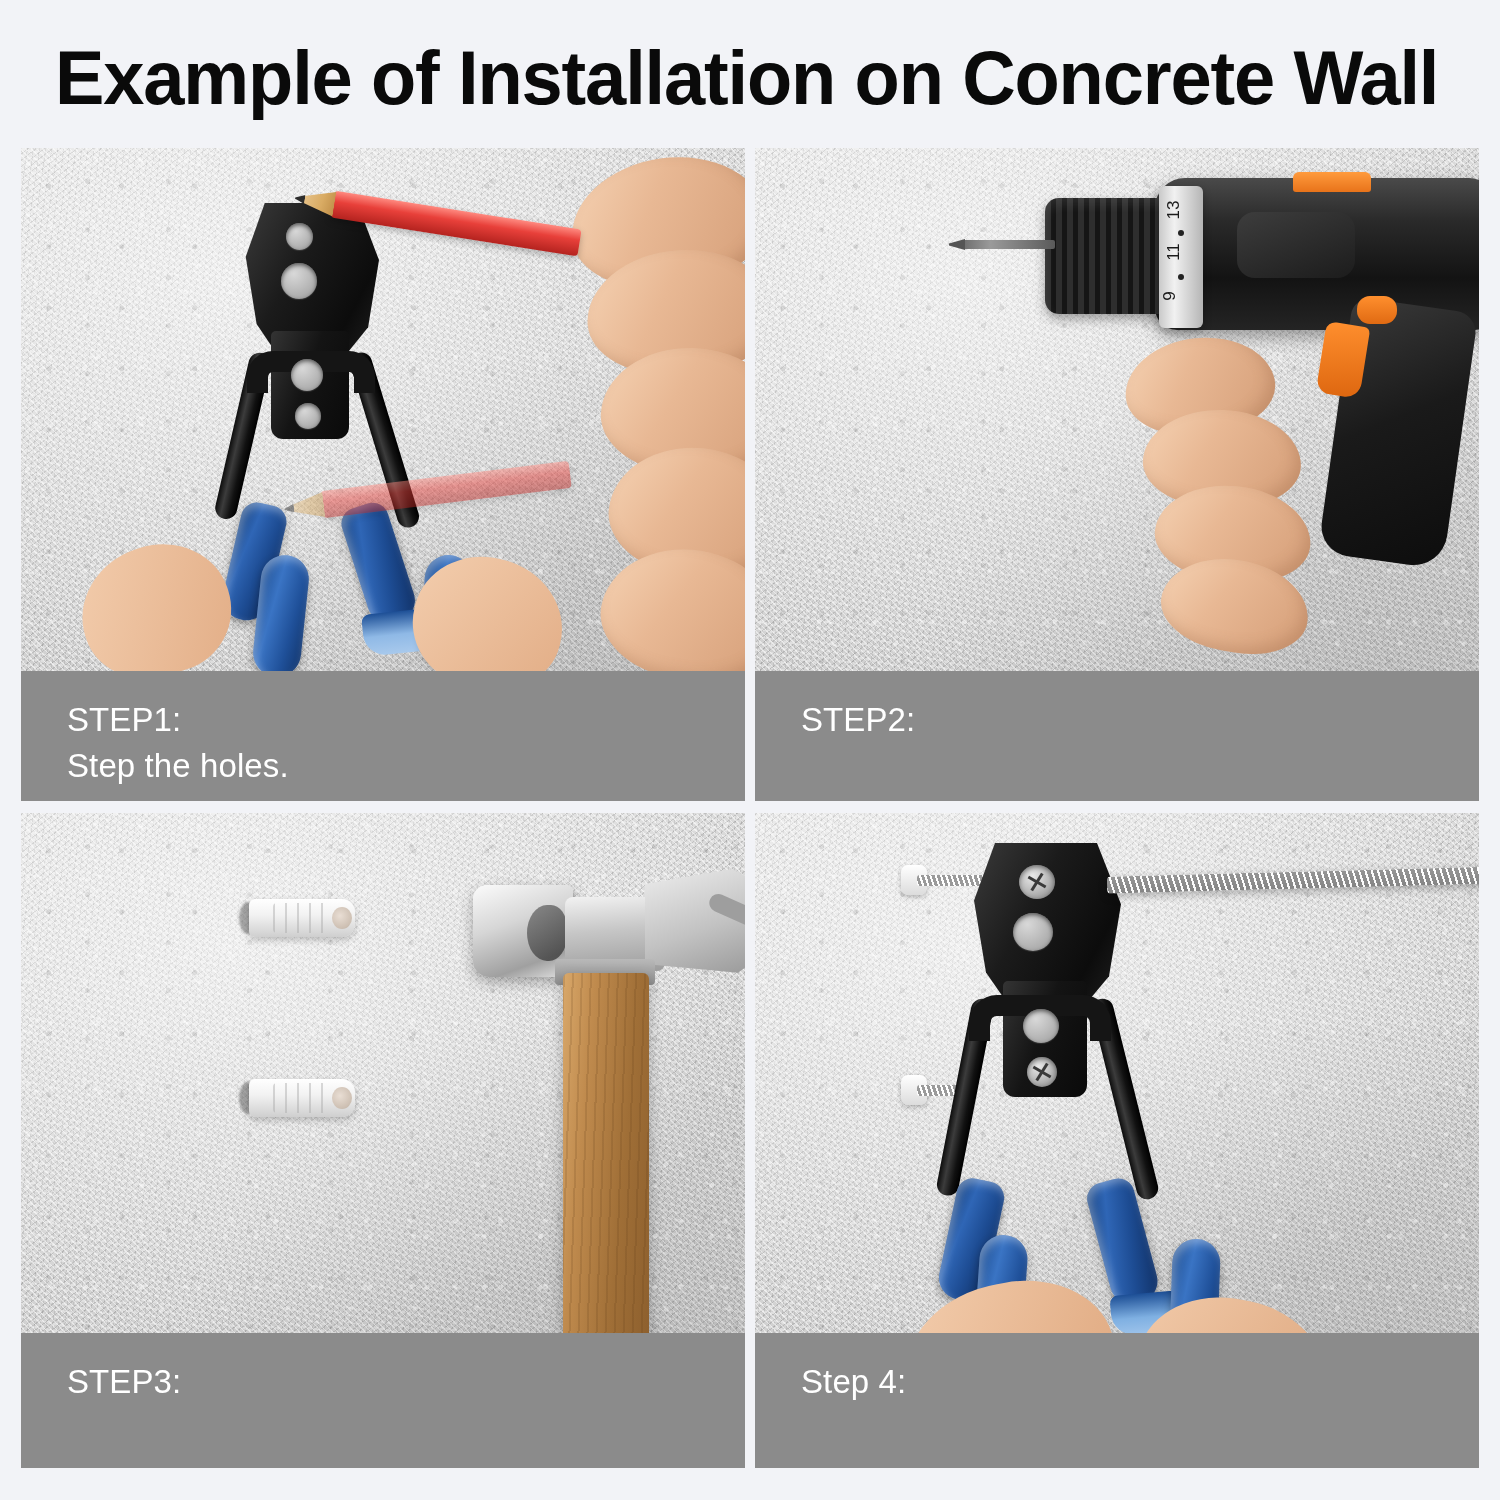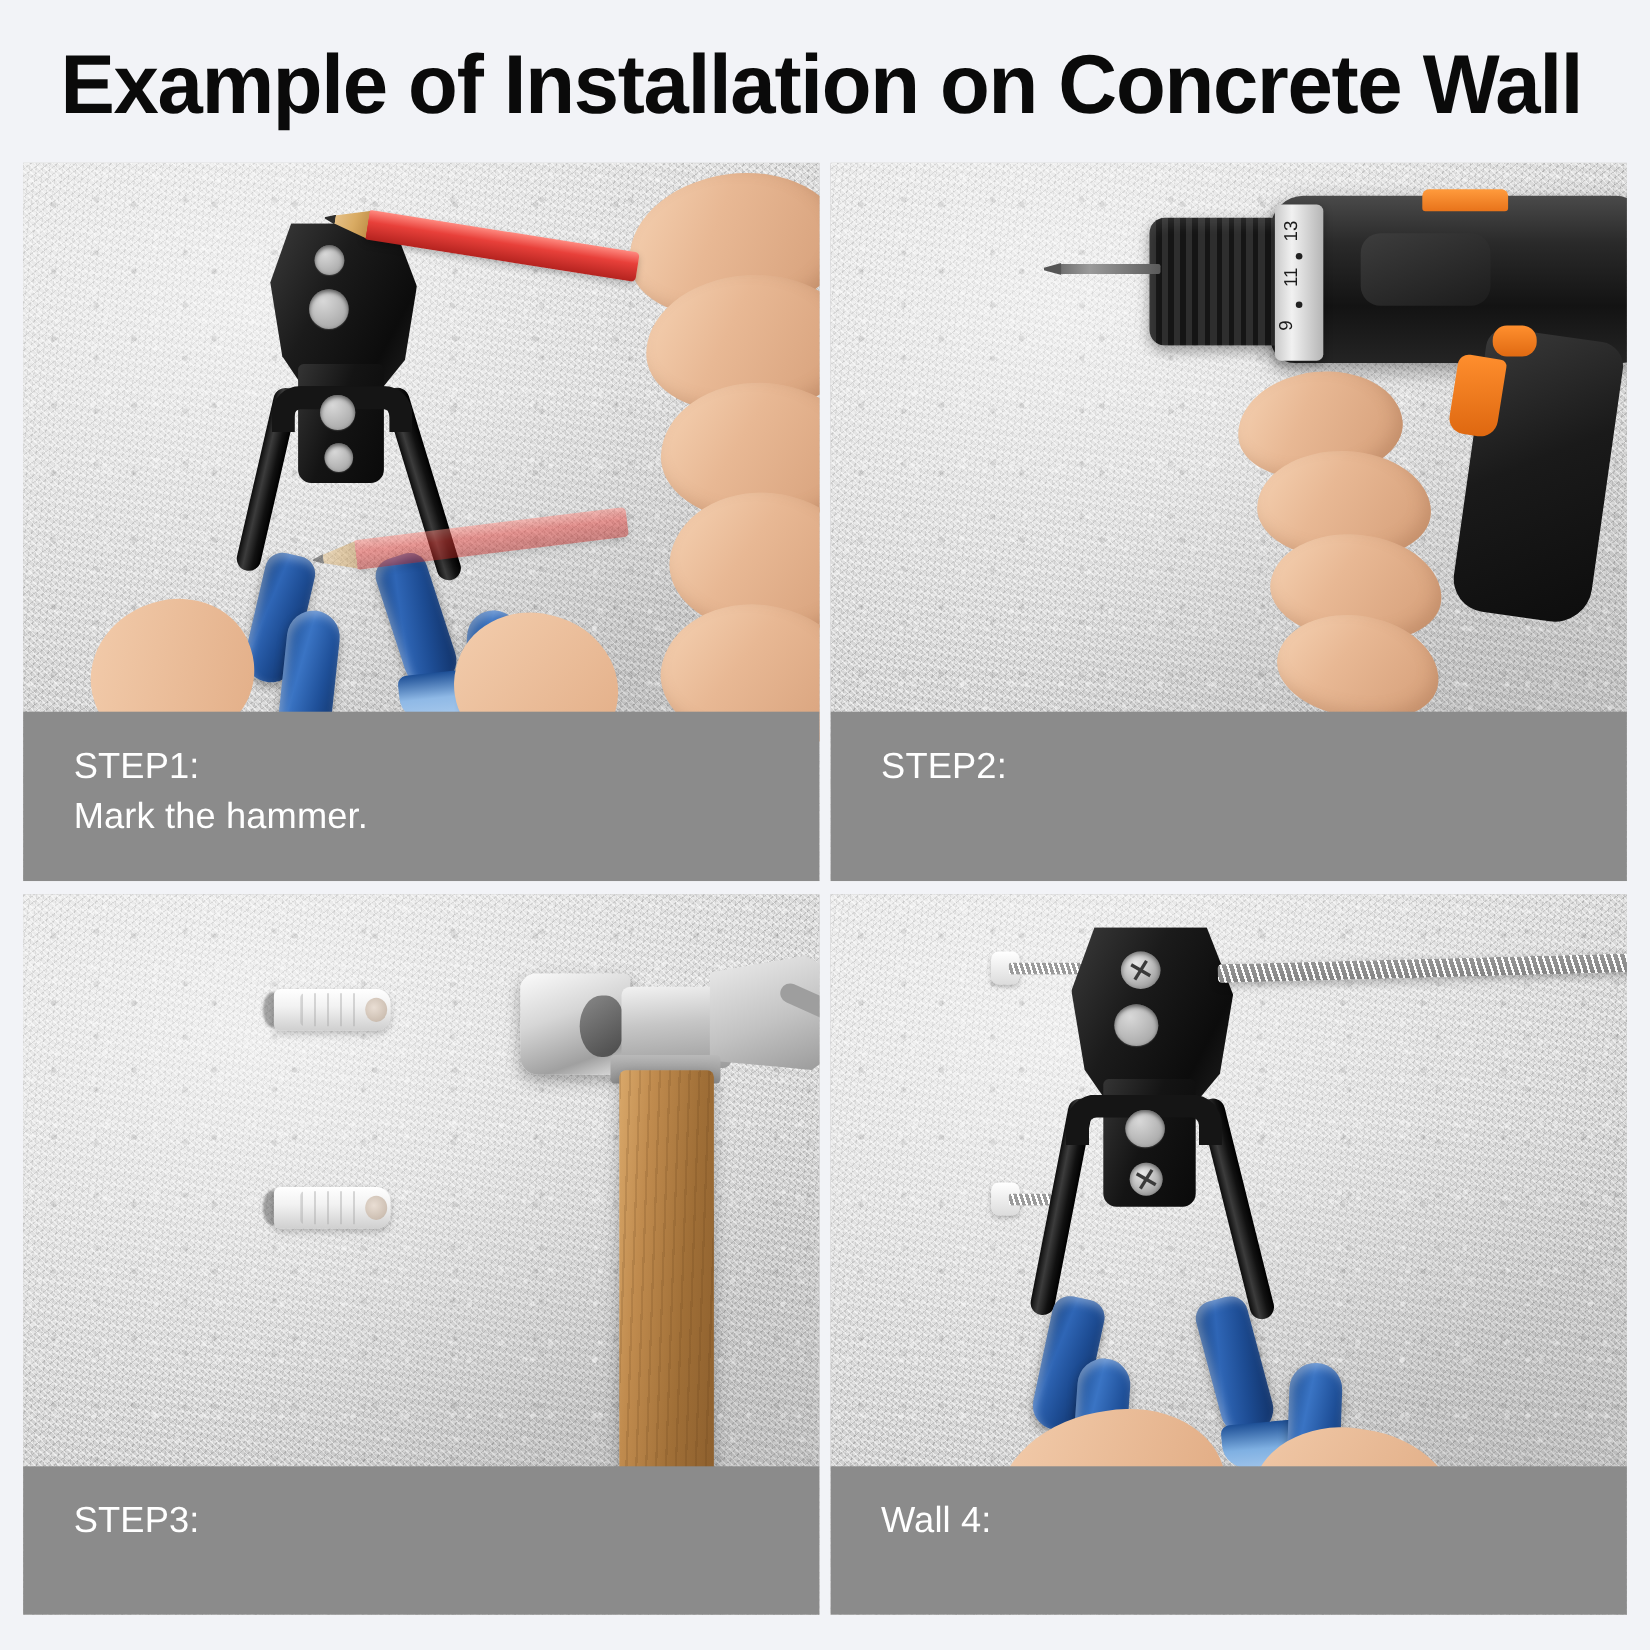--- a/index.html
+++ b/index.html
@@ -99,21 +99,21 @@
     color: #ffffff;
     padding: 26px 44px 22px 46px;
     font-size: 33px;
     line-height: 46px;
     font-weight: normal;
     letter-spacing: 0.1px;
   }
   .caption .step-label { display: block; }
   .caption .step-text  { display: block; }
 
-  .cap-h-130 { height: 154px; }
+  .cap-h-130 { height: 130px; }
   .cap-h-173 { height: 135px; }
 
   
   .p1-bracket {
     position: absolute;
     left: 222px;
     top: 55px;
     width: 136px;
     height: 240px;
   }
@@ -592,21 +592,21 @@
       <div class="pencil p1-pencil-1">
         <div class="tipwood"></div>
         <div class="lead"></div>
       </div>
 
       <div class="p1-thumb-bl"></div>
       <div class="p1-thumb-br"></div>
 
       <div class="caption cap-h-130">
         <span class="step-label">STEP1:</span>
-        <span class="step-text">Mark the hammer.</span>
+        <span class="step-text">Step the holes.</span>
       </div>
     </div>
 
     <div class="panel">
       <div class="wall"></div>
 
       <div class="p2-drill">
         <div class="drill-body"></div>
         <div class="drill-body-pad"></div>
         <div class="drill-orange-top"></div>
@@ -690,18 +690,18 @@
         <div class="tip-hook p4-hook-r"></div>
         <div class="screw-in-hole" style="left:48px; top:22px; width:36px; height:34px;"></div>
       </div>
 
       <div class="sd-shaft"></div>
 
       <div class="p4-hand-bl"></div>
       <div class="p4-hand-br"></div>
 
       <div class="caption cap-h-173">
-        <span class="step-label">Wall 4:</span>
+        <span class="step-label">Step 4:</span>
       </div>
     </div>
 
   </div>
 </div>
 
 </body></html>

